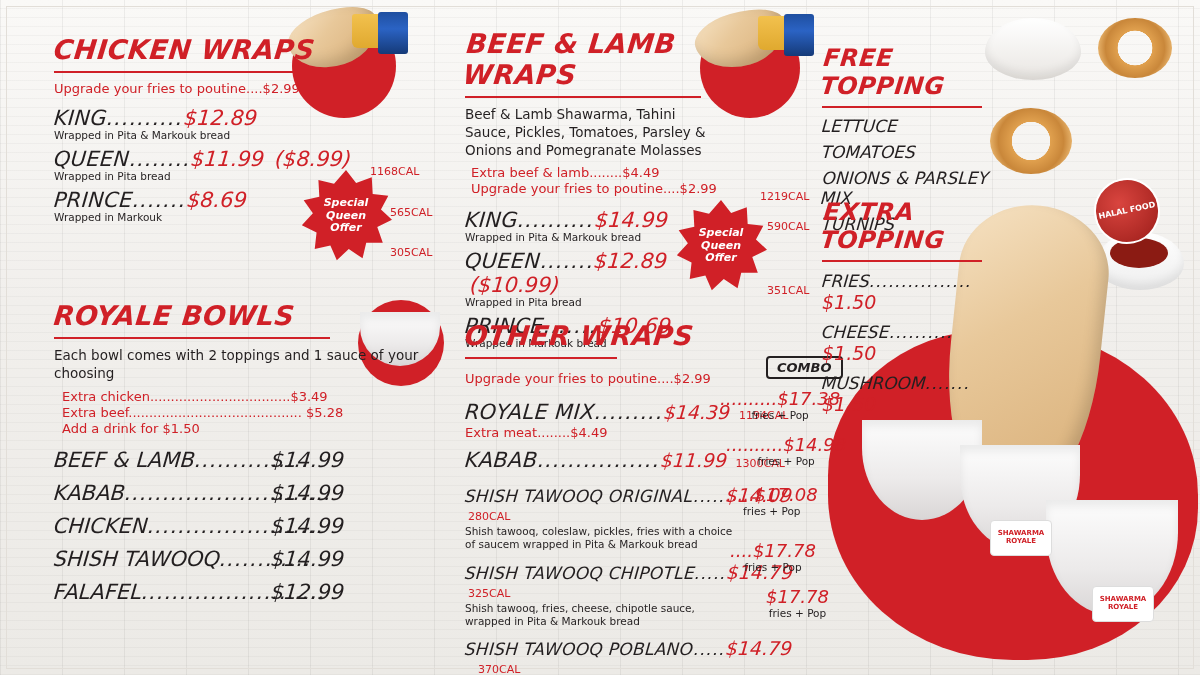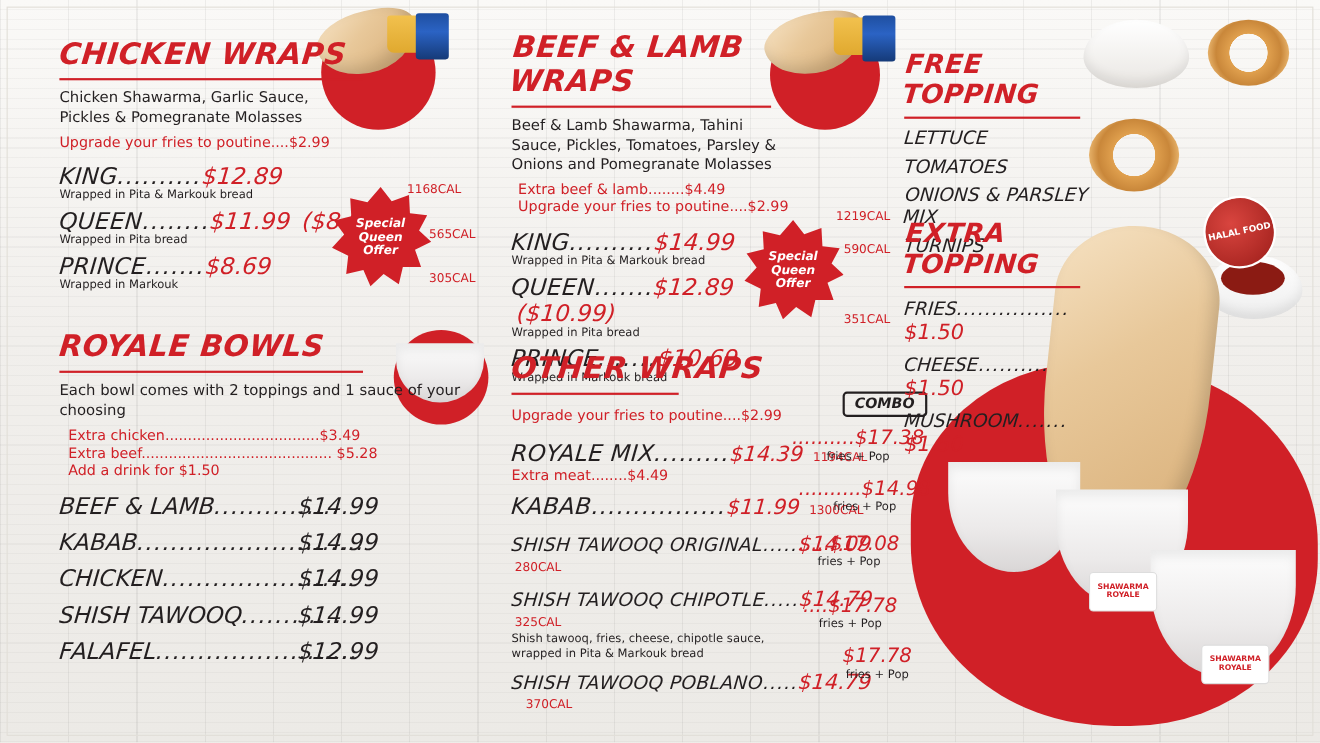--- a/index.html
+++ b/index.html
@@ -188,21 +188,20 @@
   </div>
 <div class="halal" style="left:1094px;top:178px;">
     <span>HALAL FOOD</span>
   </div>
 
 <div class="col c1">
 
   <div style="position:absolute;left:16px;top:34px;width:330px;">
     <h2 class="sec">CHICKEN WRAPS</h2>
     <div class="rule" style="width:276px;"></div>
-    <p class="desc" style="max-width:268px;">Chicken Shawarma, Garlic Sauce, Pickles &amp; Pomegranate Molasses</p>
     <div class="redline">Upgrade your fries to poutine....$2.99</div>
 
     <div class="item" style="margin-top:10px;">
       <span class="iname">KING</span><span class="iname dots">..........</span><span class="price">$12.89</span>
       <div class="sub">Wrapped in Pita &amp; Markouk bread</div>
     </div>
 
     <div class="item">
       <span class="iname">QUEEN</span><span class="iname dots">........</span><span class="price">$11.99</span>
       <span class="price" style="margin-left:6px;">($8.99)</span>
@@ -298,20 +297,21 @@
     </div>
 
     <div class="item" style="margin-top:8px;">
       <span class="iname">KABAB</span><span class="iname dots">................</span><span class="price" style="font-size:19px;">$11.99</span>
       <span class="cal" style="position:static;margin-left:4px;">1300CAL</span>
     </div>
 
     <div class="item" style="margin-top:12px;">
       <span class="iname" style="font-size:17px;">SHISH TAWOOQ ORIGINAL</span><span class="iname dots" style="font-size:17px;">.....</span><span class="price" style="font-size:19px;">$14.09</span>
       <span class="cal" style="position:static;margin-left:3px;">280CAL</span>
+      <p class="small-desc">Shish tawooq, coleslaw, pickles, fries with a choice of saucem wrapped in Pita &amp; Markouk bread</p>
     </div>
 
     <div class="item" style="margin-top:10px;">
       <span class="iname" style="font-size:17px;">SHISH TAWOOQ CHIPOTLE</span><span class="iname dots" style="font-size:17px;">.....</span><span class="price" style="font-size:19px;">$14.79</span>
       <span class="cal" style="position:static;margin-left:3px;">325CAL</span>
       <p class="small-desc">Shish tawooq, fries, cheese, chipotle sauce, wrapped in Pita &amp; Markouk bread</p>
     </div>
 
     <div class="item" style="margin-top:8px;">
       <span class="iname" style="font-size:17px;">SHISH TAWOOQ POBLANO</span><span class="iname dots" style="font-size:17px;">.....</span><span class="price" style="font-size:19px;">$14.79</span>

